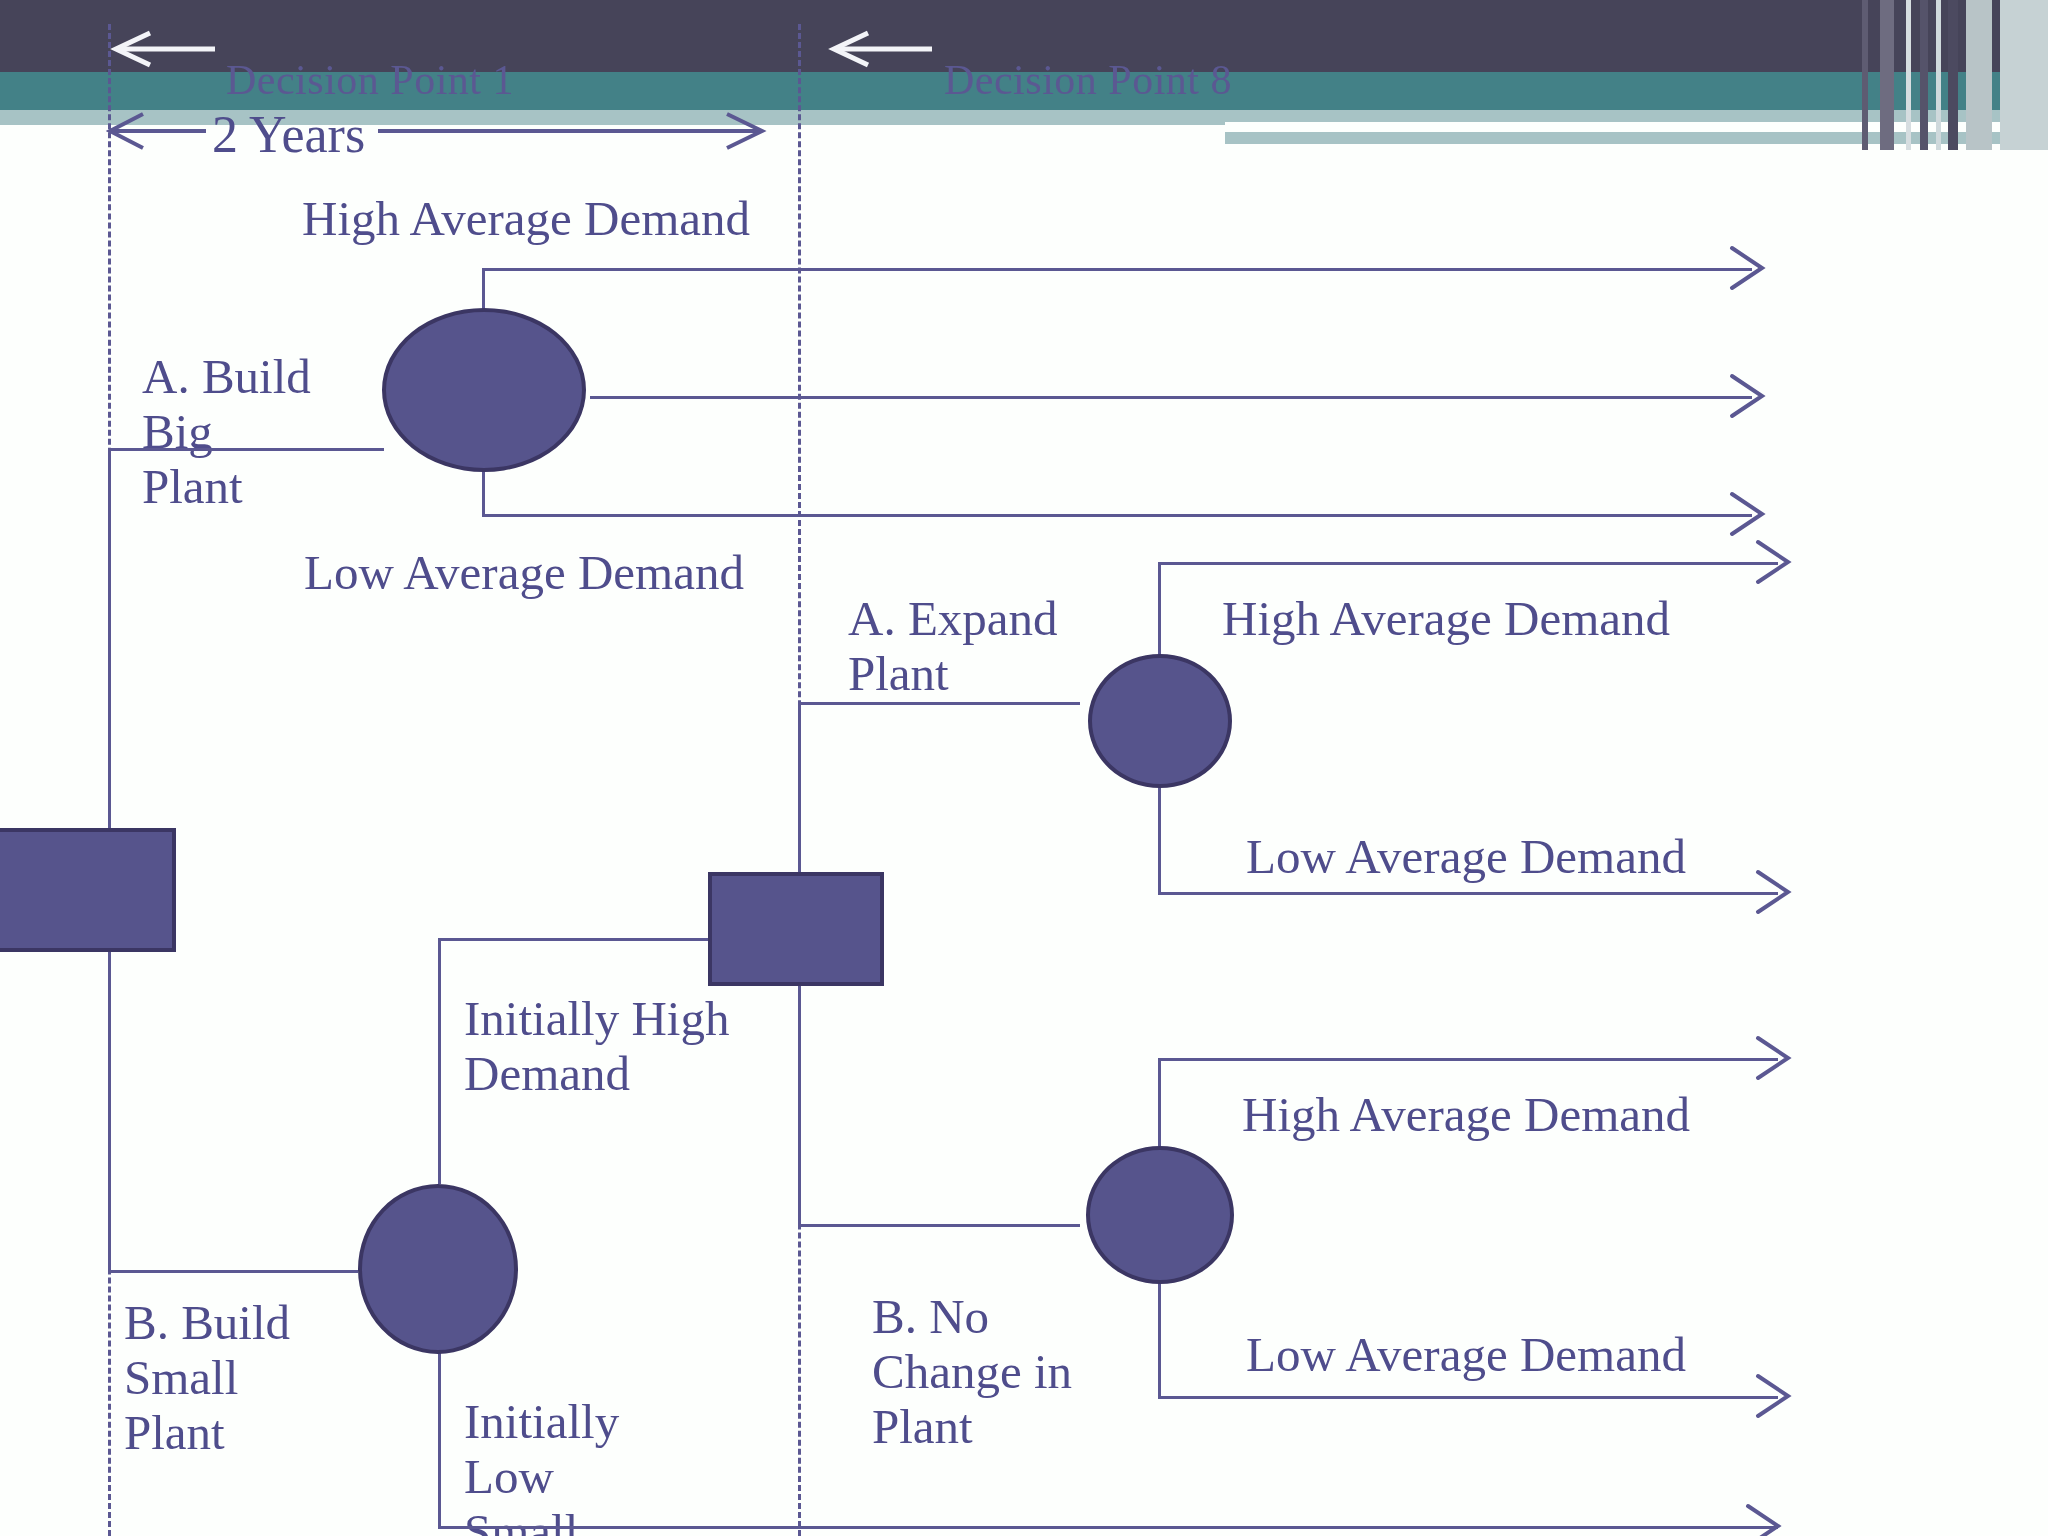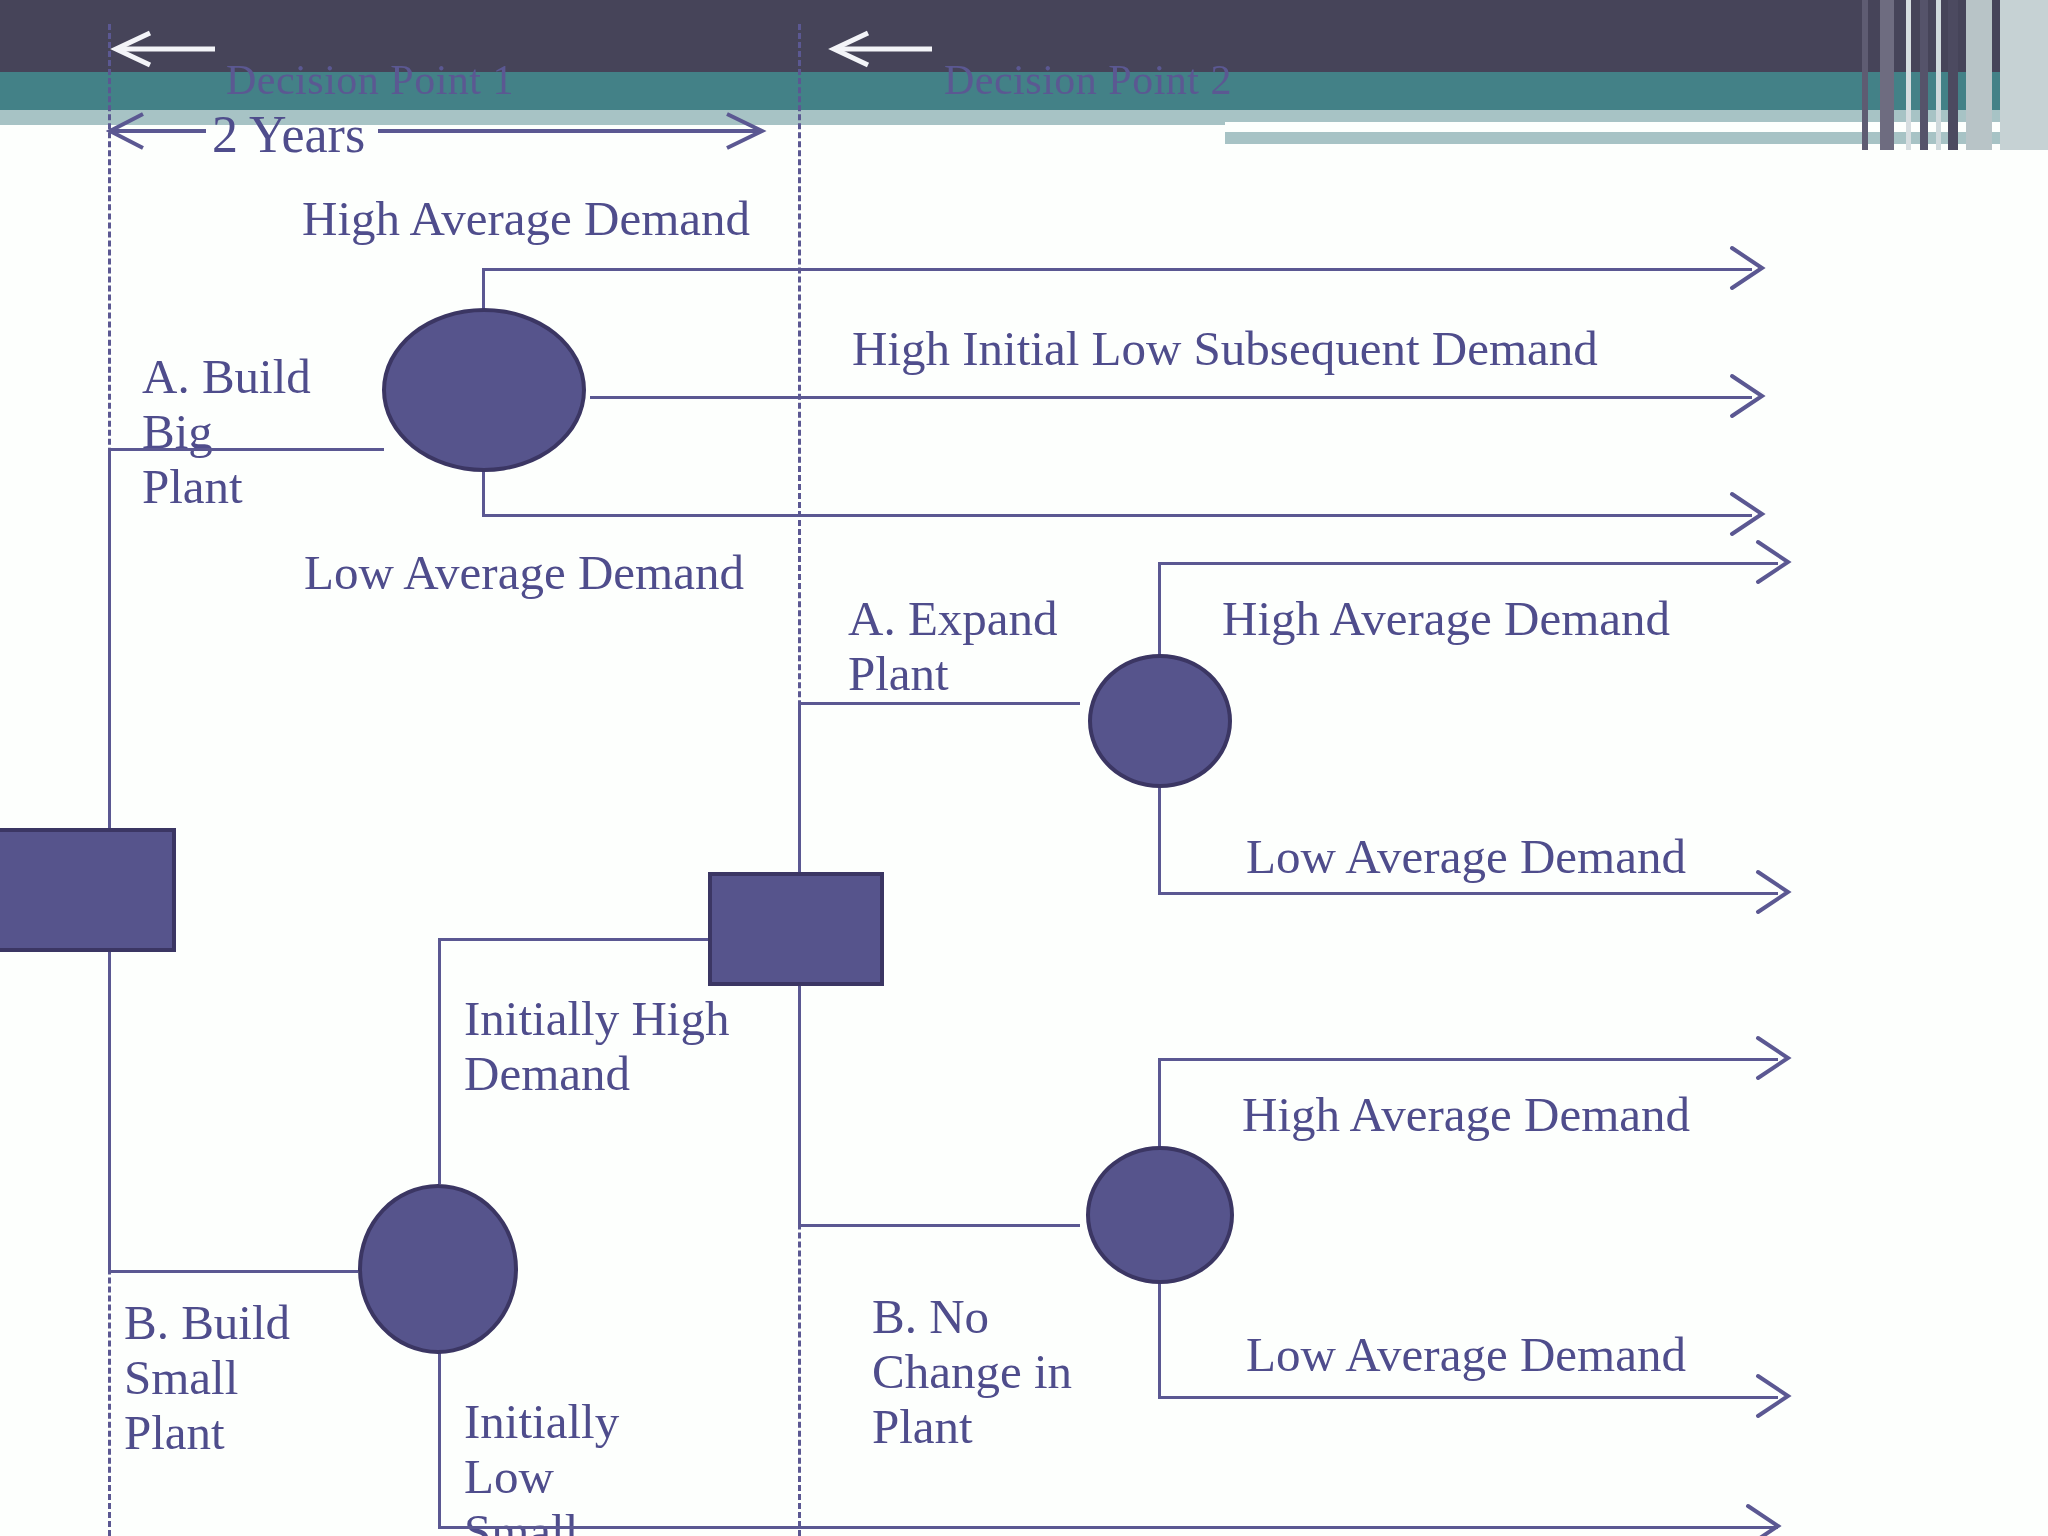--- a/index.html
+++ b/index.html
@@ -127,21 +127,21 @@
   <div class="vstripe" style="left:1862px;width:6px;background:#5e5c72;"></div>
   <div class="vstripe" style="left:1880px;width:14px;background:#6e6c80;"></div>
   <div class="vstripe" style="left:1906px;width:5px;background:#d6dde0;"></div>
   <div class="vstripe" style="left:1920px;width:8px;background:#55536a;"></div>
   <div class="vstripe" style="left:1936px;width:5px;background:#cfd9dc;"></div>
   <div class="vstripe" style="left:1948px;width:10px;background:#4c4a60;"></div>
   <div class="vstripe" style="left:1966px;width:26px;background:#b8c4c7;"></div>
   <div class="vstripe" style="left:2000px;width:48px;background:#c6d2d4;"></div>
 
   <div class="dp-label" style="left:226px; top:20px;">Decision Point 1</div>
-  <div class="dp-label" style="left:944px; top:20px;">Decision Point 2</div>
+  <div class="dp-label" style="left:944px; top:20px;">Decision Point 8</div>
 
   <div class="vguide" style="left:108px; top:24px; height:1512px;"></div>
   <div class="vguide" style="left:798px; top:24px; height:1512px;"></div>
 
   <div class="dtext" style="left:212px; top:106px; font-size:52px;">2 Years</div>
 
   <div class="dtext" style="left:142px; top:324px;margin-top:26px;">A. Build
 Big
 Plant</div>
 
@@ -151,21 +151,20 @@
 
   <div class="dtext" style="left:848px; top:592px;">A. Expand
 Plant</div>
 
   <div class="dtext" style="left:872px; top:1290px;">B. No
 Change in
 Plant</div>
 
   <div class="dtext" style="left:302px; top:192px;">High Average Demand</div>
 
-  <div class="dtext" style="left:852px; top:322px;">High Initial Low Subsequent Demand</div>
 
   <div class="dtext" style="left:304px; top:546px;">Low Average Demand</div>
 
   <div class="dtext" style="left:1222px; top:592px;">High Average Demand</div>
 
   <div class="dtext" style="left:1246px; top:830px;">Low Average Demand</div>
 
   <div class="dtext" style="left:1242px; top:1088px;">High Average Demand</div>
 
   <div class="dtext" style="left:1246px; top:1328px;">Low Average Demand</div>

